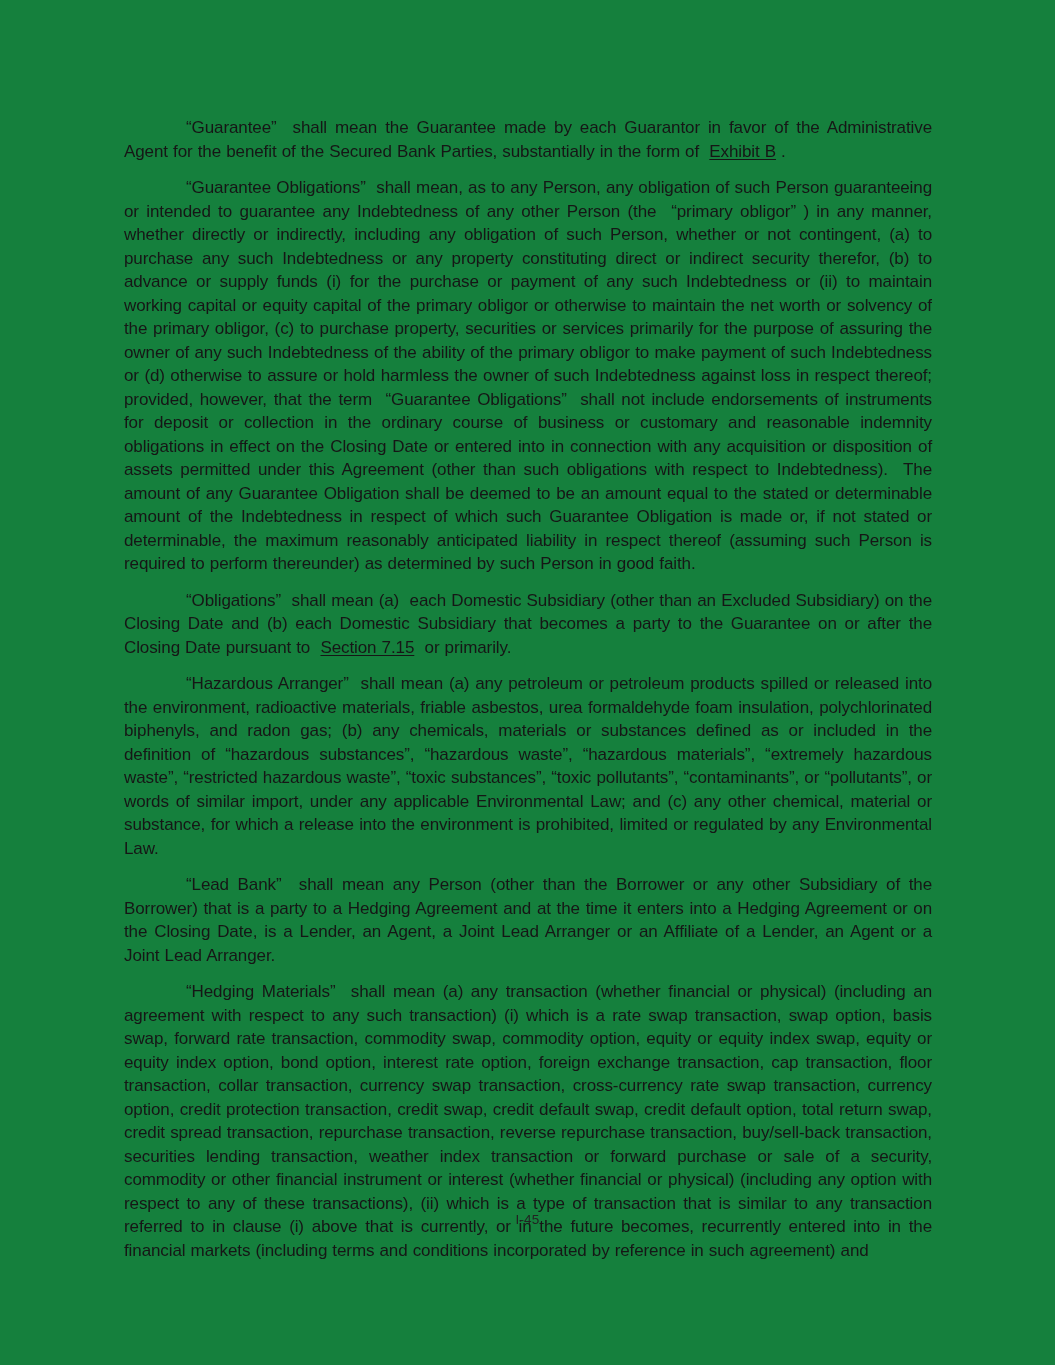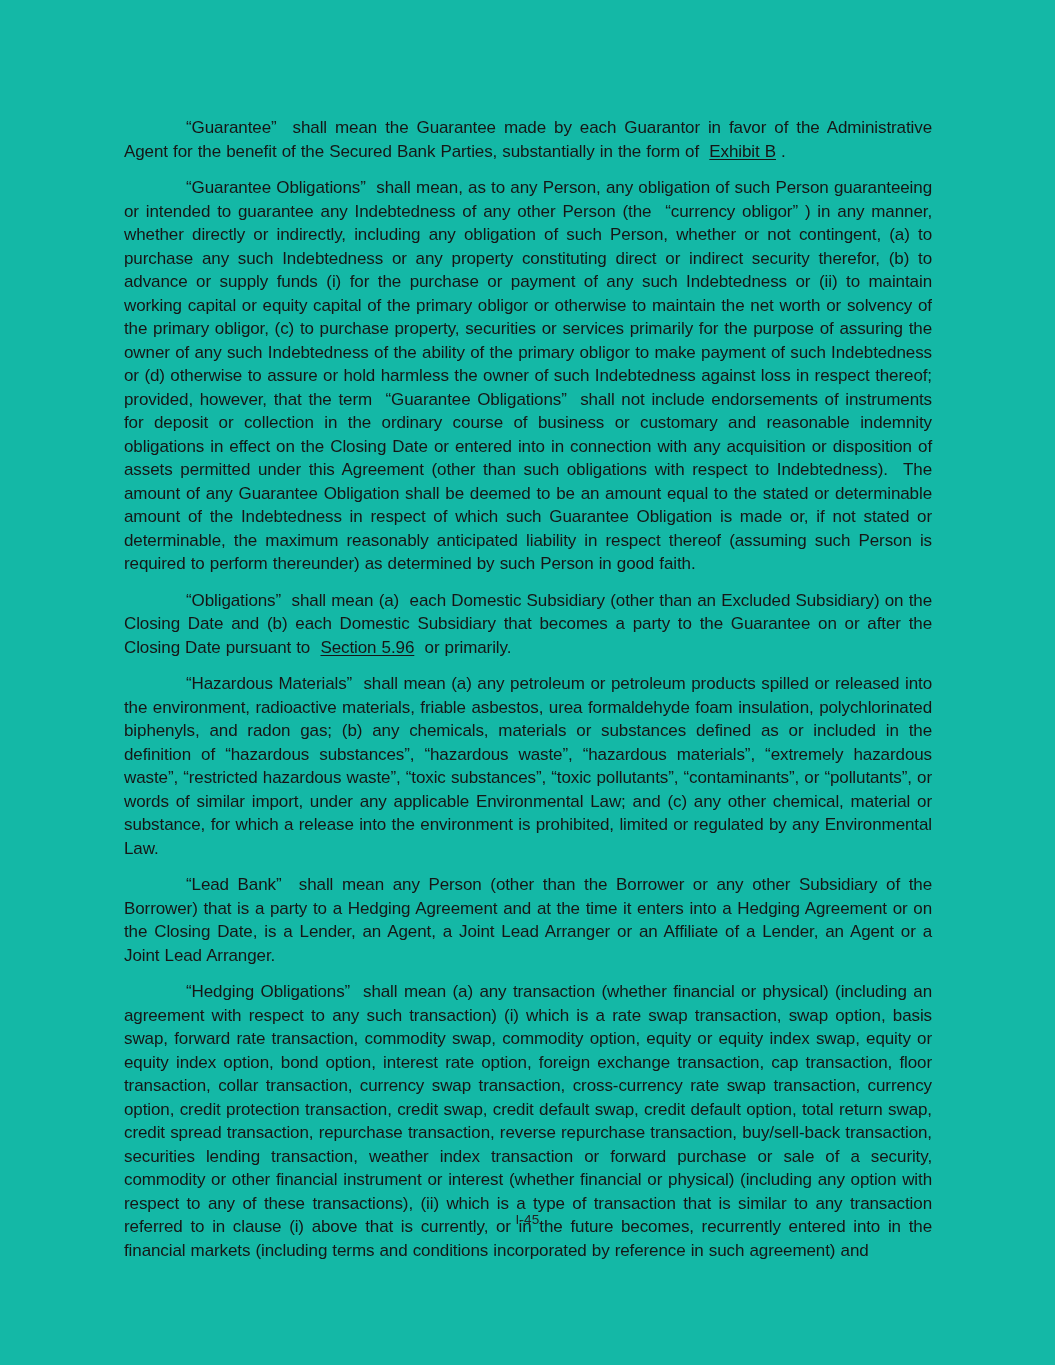--- a/index.html
+++ b/index.html
@@ -4,21 +4,21 @@
 <style>
   html, body {
     margin: 0;
     padding: 0;
     background: #ffffff;
   }
   .page {
     position: relative;
     width: 1055px;
     height: 1365px;
-    background: #14b8a6;
+    background: #15803d;
     overflow: hidden;
     font-family: "Liberation Sans", sans-serif;
     color: #161616;
   }
   .content {
     position: absolute;
     left: 124px;
     top: 116px;
     width: 808px;
   }
@@ -54,44 +54,44 @@
     <p class="para">
       <span class="run term">“Guarantee”</span>
       <span class="run"> shall mean the Guarantee made by each Guarantor in favor of the Administrative Agent for the benefit of the Secured Bank Parties, substantially in the form of </span>
       <span class="run uref">Exhibit B</span>
       <span class="run">.</span>
     </p>
 
     <p class="para">
       <span class="run term">“Guarantee Obligations”</span>
       <span class="run"> shall mean, as to any Person, any obligation of such Person guaranteeing or intended to guarantee any Indebtedness of any other Person (the </span>
-      <span class="run term">“currency obligor”</span>
+      <span class="run term">“primary obligor”</span>
       <span class="run">) in any manner, whether directly or indirectly, including any obligation of such Person, whether or not contingent, (a) to purchase any such Indebtedness or any property constituting direct or indirect security therefor, (b) to advance or supply funds (i) for the purchase or payment of any such Indebtedness or (ii) to maintain working capital or equity capital of the primary obligor or otherwise to maintain the net worth or solvency of the primary obligor, (c) to purchase property, securities or services primarily for the purpose of assuring the owner of any such Indebtedness of the ability of the primary obligor to make payment of such Indebtedness or (d) otherwise to assure or hold harmless the owner of such Indebtedness against loss in respect thereof; provided, however, that the term </span>
       <span class="run term">“Guarantee Obligations”</span>
       <span class="run"> shall not include endorsements of instruments for deposit or collection in the ordinary course of business or customary and reasonable indemnity obligations in effect on the Closing Date or entered into in connection with any acquisition or disposition of assets permitted under this Agreement (other than such obligations with respect to Indebtedness).  The amount of any Guarantee Obligation shall be deemed to be an amount equal to the stated or determinable amount of the Indebtedness in respect of which such Guarantee Obligation is made or, if not stated or determinable, the maximum reasonably anticipated liability in respect thereof (assuming such Person is required to perform thereunder) as determined by such Person in good faith.</span>
     </p>
 
     <p class="para">
       <span class="run term">“Obligations”</span>
       <span class="run"> shall mean (a)  each Domestic Subsidiary (other than an Excluded Subsidiary) on the Closing Date and (b) each Domestic Subsidiary that becomes a party to the Guarantee on or after the Closing Date pursuant to </span>
-      <span class="run uref">Section 5.96</span>
+      <span class="run uref">Section 7.15</span>
       <span class="run"> or primarily.</span>
     </p>
 
     <p class="para">
-      <span class="run term">“Hazardous Materials”</span>
+      <span class="run term">“Hazardous Arranger”</span>
       <span class="run"> shall mean (a) any petroleum or petroleum products spilled or released into the environment, radioactive materials, friable asbestos, urea formaldehyde foam insulation, polychlorinated biphenyls, and radon gas; (b) any chemicals, materials or substances defined as or included in the definition of “hazardous substances”, “hazardous waste”, “hazardous materials”, “extremely hazardous waste”, “restricted hazardous waste”, “toxic substances”, “toxic pollutants”, “contaminants”, or “pollutants”, or words of similar import, under any applicable Environmental Law; and (c) any other chemical, material or substance, for which a release into the environment is prohibited, limited or regulated by any Environmental Law.</span>
     </p>
 
     <p class="para">
       <span class="run term">“Lead Bank”</span>
       <span class="run"> shall mean any Person (other than the Borrower or any other Subsidiary of the Borrower) that is a party to a Hedging Agreement and at the time it enters into a Hedging Agreement or on the Closing Date, is a Lender, an Agent, a Joint Lead Arranger or an Affiliate of a Lender, an Agent or a Joint Lead Arranger.</span>
     </p>
 
     <p class="para">
-      <span class="run term">“Hedging Obligations”</span>
+      <span class="run term">“Hedging Materials”</span>
       <span class="run"> shall mean (a) any transaction (whether financial or physical) (including an agreement with respect to any such transaction) (i) which is a rate swap transaction, swap option, basis swap, forward rate transaction, commodity swap, commodity option, equity or equity index swap, equity or equity index option, bond option, interest rate option, foreign exchange transaction, cap transaction, floor transaction, collar transaction, currency swap transaction, cross-currency rate swap transaction, currency option, credit protection transaction, credit swap, credit default swap, credit default option, total return swap, credit spread transaction, repurchase transaction, reverse repurchase transaction, buy/sell-back transaction, securities lending transaction, weather index transaction or forward purchase or sale of a security, commodity or other financial instrument or interest (whether financial or physical) (including any option with respect to any of these transactions), (ii) which is a type of transaction that is similar to any transaction referred to in clause (i) above that is currently, or in the future becomes, recurrently entered into in the financial markets (including terms and conditions incorporated by reference in such agreement) and</span>
     </p>
 
   </div>
 
   <div class="footer">I-45</div>
 </div>
 
 </body></html>

